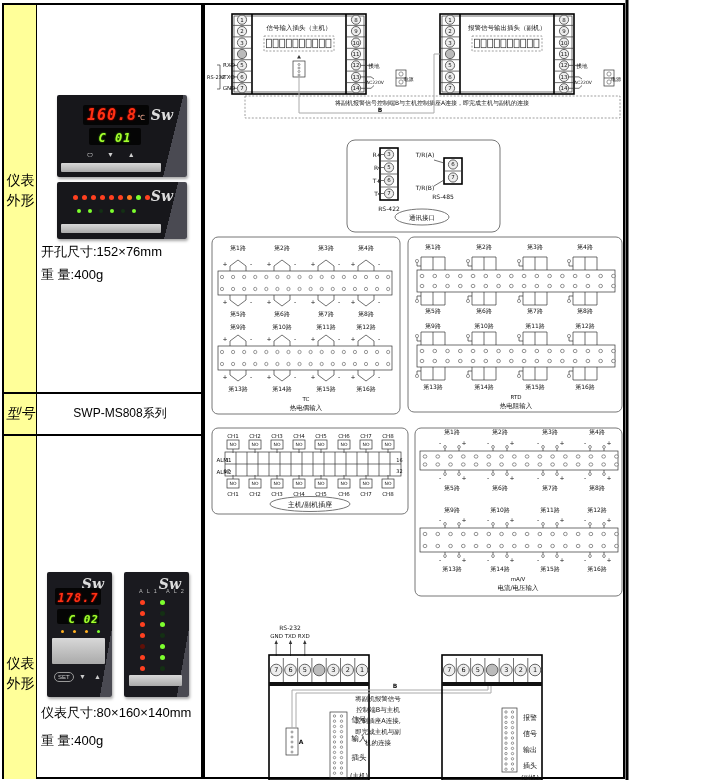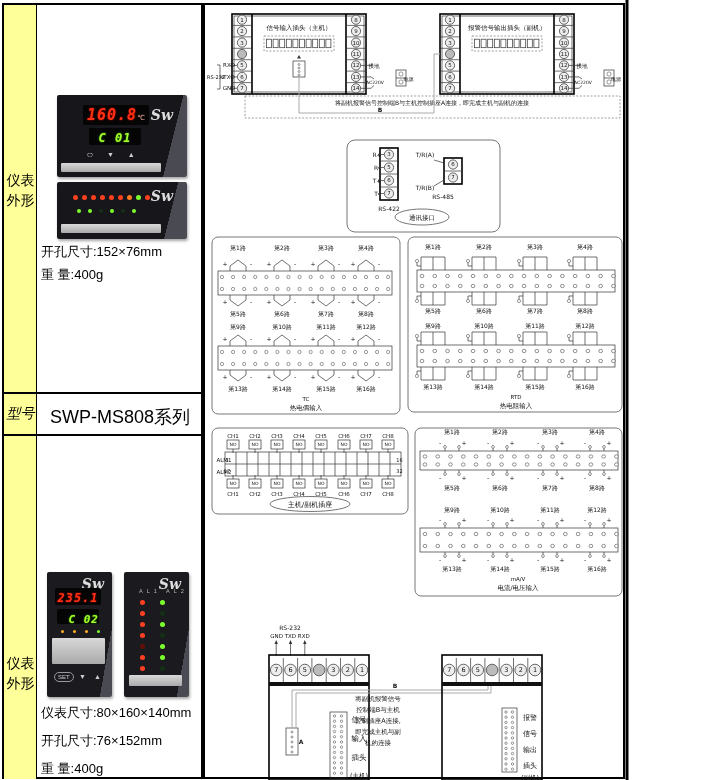--- a/index.html
+++ b/index.html
@@ -5,21 +5,21 @@
   html,body{margin:0;padding:0;background:#fff;}
   .page{position:relative;width:710px;height:780px;background:#fff;overflow:hidden;
         font-family:"Liberation Sans","DejaVu Sans",sans-serif;color:#000;}
   
   .tbl{position:absolute;left:2px;top:3px;width:623px;height:776px;border:2px solid #000;box-sizing:border-box;}
   .ycell{position:absolute;left:0;width:33px;background:#ffff99;border-right:1px solid #000;box-sizing:border-box;}
   .vsep{position:absolute;left:197px;top:0;width:4px;height:100%;background:#000;}
   .hline{position:absolute;left:0;width:201px;height:2px;background:#000;}
   .vlabel{position:absolute;left:0;width:33px;text-align:center;font-size:14px;line-height:20px;color:#000;}
   .spec{position:absolute;left:37px;font-size:13px;color:#000;white-space:nowrap;}
-  .model{position:absolute;left:36px;width:160px;text-align:center;font-size:18px;}
+  .model{position:absolute;left:36px;width:160px;text-align:center;font-size:12px;}
   
   .inst{position:absolute;background:linear-gradient(104deg,#17171b 84%,#4a4a52 84%);border-radius:2px;box-shadow:1px 2px 3px rgba(0,0,0,.35);}
   .instv{position:absolute;background:linear-gradient(100deg,#1a1a1f 86%,#4a4a52 86%);border-radius:2px;box-shadow:1px 2px 3px rgba(0,0,0,.35);}
   .brand{position:absolute;color:#ddd;font-style:italic;font-weight:bold;font-size:14px;font-family:"DejaVu Serif",serif;}
   .seg{font-family:"DejaVu Sans Mono",monospace;font-weight:bold;font-style:italic;letter-spacing:1px;}
   .pv{color:#ff3214;text-shadow:0 0 2px #c00;}
   .sv{color:#a6ff2e;text-shadow:0 0 2px #4a0;}
   .dispwin{position:absolute;background:#050505;border-radius:2px;}
   .silver{position:absolute;background:linear-gradient(#d8d8d8,#aaa);border-radius:1px;}
   .btns{position:absolute;color:#cfcfcf;font-size:7px;letter-spacing:6px;}
@@ -87,42 +87,41 @@
     <div class="spec" style="top:235px;line-height:23px;">
       <div>开孔尺寸:152×76mm</div>
       <div>重 量:400g</div>
     </div>
 
     <div class="model" style="top:400px;">SWP-MS808系列</div>
 
     <div class="instv" style="left:43px;top:567px;width:65px;height:125px;">
       <span class="brand" style="right:8px;top:4px;">Sw</span>
       <div class="dispwin" style="left:8px;top:16px;width:46px;height:17px;text-align:center;">
-        <span class="seg pv" style="font-size:12px;line-height:16px;">235.1</span>
+        <span class="seg pv" style="font-size:12px;line-height:16px;">178.7</span>
       </div>
       <div class="dispwin" style="left:10px;top:37px;width:42px;height:15px;text-align:right;">
         <span class="seg sv" style="font-size:11px;line-height:14px;">C 02</span>
       </div>
       <div class="led" style="left:14px;top:58px;width:3px;height:3px;background:#ffb020;box-shadow:12px 0 0 #ffb020,24px 0 0 #ffb020,36px 0 0 #7dff2e;"></div>
       <div class="silver" style="left:5px;top:66px;width:53px;height:26px;"></div>
       <div class="setbtn" style="left:7px;top:100px;">SET</div>
       <div class="updown" style="left:32px;top:101px;">▼▲</div>
     </div>
 
     <div class="instv" style="left:120px;top:567px;width:65px;height:125px;">
       <span class="brand" style="right:8px;top:4px;">Sw</span>
       <div class="alhdr" style="left:15px;top:16px;">AL1 AL2</div>
       <div class="led" style="left:16px;top:28px;background:#ff4020;box-shadow:0 11px 0 #ff4020,0 22px 0 #ff4020,0 33px 0 #ff4020,0 44px 0 #601008,0 55px 0 #ff4020,0 66px 0 #ff4020;"></div>
       <div class="led" style="left:36px;top:28px;background:#7dff2e;box-shadow:0 11px 0 #143014,0 22px 0 #7dff2e,0 33px 0 #143014,0 44px 0 #7dff2e,0 55px 0 #7dff2e,0 66px 0 #143014;"></div>
       <div class="silver" style="left:5px;top:103px;width:53px;height:11px;"></div>
     </div>
 
     <div class="spec" style="top:694px;line-height:28px;">
       <div>仪表尺寸:80×160×140mm</div>
-      <div>开孔尺寸:76×152mm</div>
       <div>重 量:400g</div>
     </div>
   </div>
 
   <svg class="diag" width="510" height="780" viewBox="0 0 510 780">
     <defs>
 
       <g id="dr">
           <circle class="dot" r="1.7" cx="0"></circle>
           <circle class="dot" r="1.7" cx="11.6"></circle>

